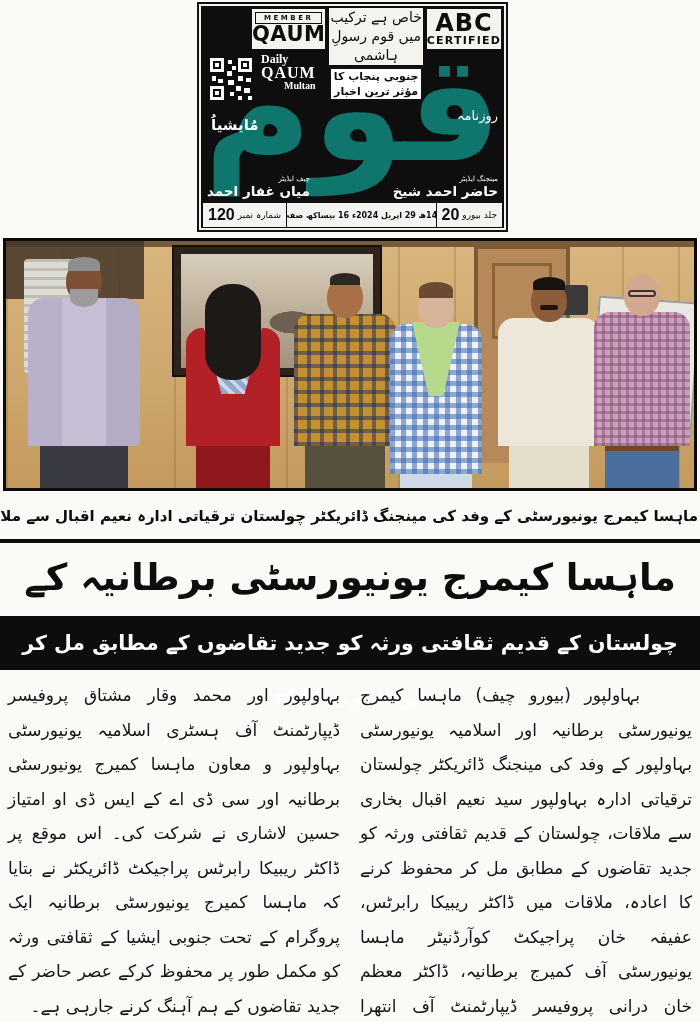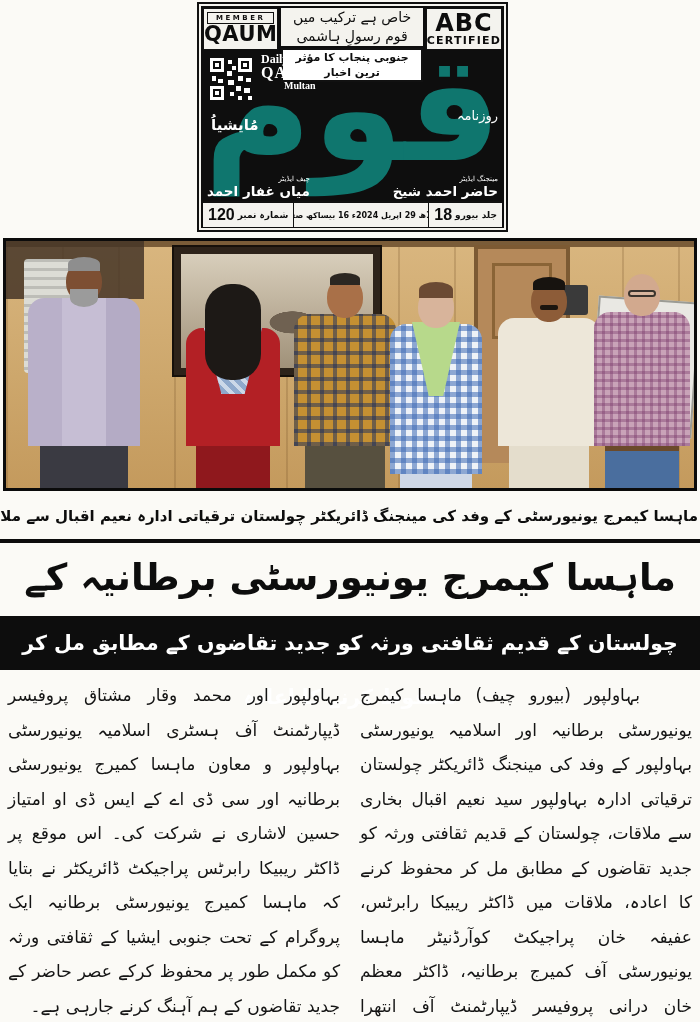--- a/index.html
+++ b/index.html
@@ -4,21 +4,21 @@
 <style>
   html,body{margin:0;padding:0;}
   body{width:700px;height:1022px;background:#e9e7e2;font-family:"DejaVu Sans",sans-serif;}
   .page{position:relative;width:700px;height:1022px;background:#fbfaf6;overflow:hidden;color:#0d0d0d;}
 
   
   .masthead{position:absolute;left:197px;top:2px;width:311px;height:230px;box-sizing:border-box;
     background:#0e0e0e;border:2px solid #111;box-shadow:inset 0 0 0 2px #f5f4ef;padding:4px;}
   .mh-top{display:flex;gap:3px;height:42px;}
   .badge{background:#f4f3ee;border:1px solid #111;text-align:center;box-sizing:border-box;}
-  .cpne-box{flex:0 0 70px;padding-top:2px;}
+  .cpne-box{flex:0 0 70px;padding-top:2px;margin-left:48px;}
   .member{font-size:7px;font-weight:bold;letter-spacing:2.5px;border:1px solid #111;margin:1px 3px 0;padding:1px 0;}
   .cpne{font-size:21px;font-weight:900;line-height:20px;letter-spacing:.5px;}
   .slogans{flex:1;display:flex;flex-direction:column;gap:2px;}
   .slogan-top{background:#f4f3ee;font-size:14px;line-height:19px;direction:rtl;text-align:center;}
   .slogan-bottom{background:#fff;border:2px solid #111;font-size:11px;font-weight:bold;line-height:15px;direction:rtl;text-align:center;}
   .abc-box{flex:0 0 68px;padding-top:3px;}
   .abc{font-size:24px;font-weight:900;line-height:22px;letter-spacing:1px;}
   .certified{font-size:11px;font-weight:bold;letter-spacing:1.2px;}
 
   .mh-main{position:relative;height:151px;color:#fff;}
@@ -31,21 +31,21 @@
   .mh-city{position:absolute;left:8px;top:66px;font-size:15px;font-weight:bold;z-index:1;}
   .mh-roznama{position:absolute;right:4px;top:58px;font-size:13px;z-index:1;}
   .mh-editor{position:absolute;bottom:2px;text-align:right;z-index:1;}
   .mh-editor .ed-label{font-size:7px;display:block;}
   .mh-editor .ed-name{font-size:13.5px;font-weight:bold;display:block;}
   .chief{left:4px;} .managing{right:4px;}
 
   .mh-strip{height:26px;background:#f4f3ef;border-top:2px solid #111;display:flex;direction:rtl;align-items:center;box-sizing:border-box;}
   .mh-strip .cell{padding:0 5px;white-space:nowrap;display:flex;align-items:center;gap:3px;}
   .mh-strip .cell + .cell{border-left:none;border-right:1.5px solid #111;height:100%;}
-  .strip-label{font-size:9px;font-weight:bold;}
+  .strip-label{font-size:9px;font-weight:normal;}
   .strip-num{font-size:16px;font-weight:900;font-family:"Liberation Sans",sans-serif;}
   .strip-date{flex:1;font-size:8px;font-weight:bold;text-align:center;overflow:hidden;justify-content:center;}
 
   
   .photo{position:absolute;left:3px;top:238px;width:694px;height:253px;margin:0;box-sizing:border-box;
     border:3px solid #0b0b0b;overflow:hidden;
     background:
       repeating-linear-gradient(90deg, rgba(110,75,35,.22) 0 2px, rgba(255,255,255,0) 2px 56px),
       linear-gradient(180deg,#d9b67f 0%,#cda76c 55%,#c49a5d 100%);}
   .wall-dark{position:absolute;left:0;top:0;width:138px;height:58px;background:#453527;opacity:.85;}
@@ -187,21 +187,21 @@
       </div>
       <div class="mh-editor managing">
         <span class="ed-label" dir="rtl">مینجنگ ایڈیٹر</span>
         <span class="ed-name" dir="rtl">حاضر احمد شیخ</span>
       </div>
     </div>
 
     <div class="mh-strip">
       <div class="cell">
         <span class="strip-label">جلد بیورو</span>
-        <span class="strip-num">18</span>
+        <span class="strip-num">20</span>
       </div>
       <div class="cell strip-date">20 شوال المکرم 1445ھ 29 اپریل 2024ء 16 بیساکھ صفحات 8 قیمت 30 روپے</div>
       <div class="cell">
         <span class="strip-label">شمارہ نمبر</span>
         <span class="strip-num">120</span>
       </div>
     </div>
   </header>
 
   <figure class="photo">

